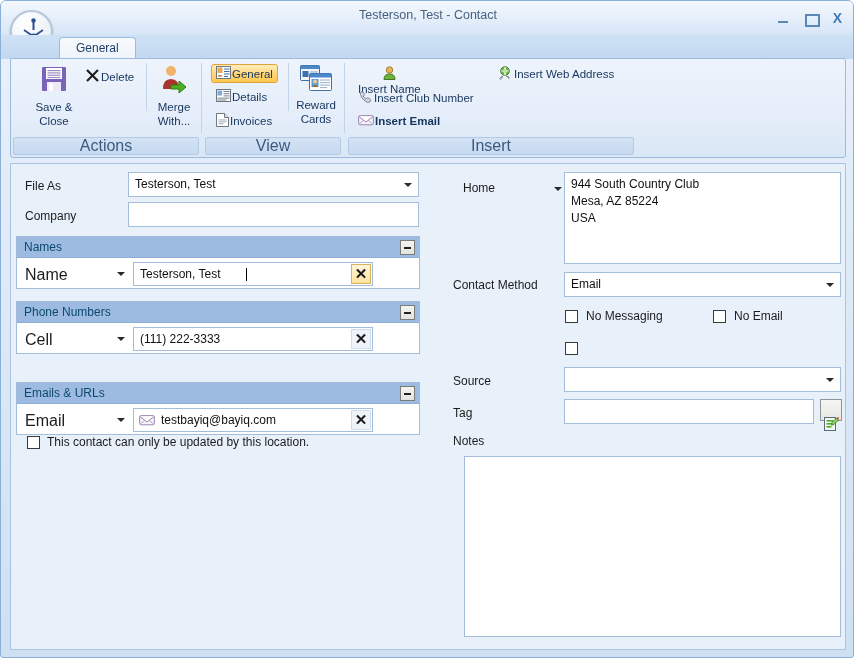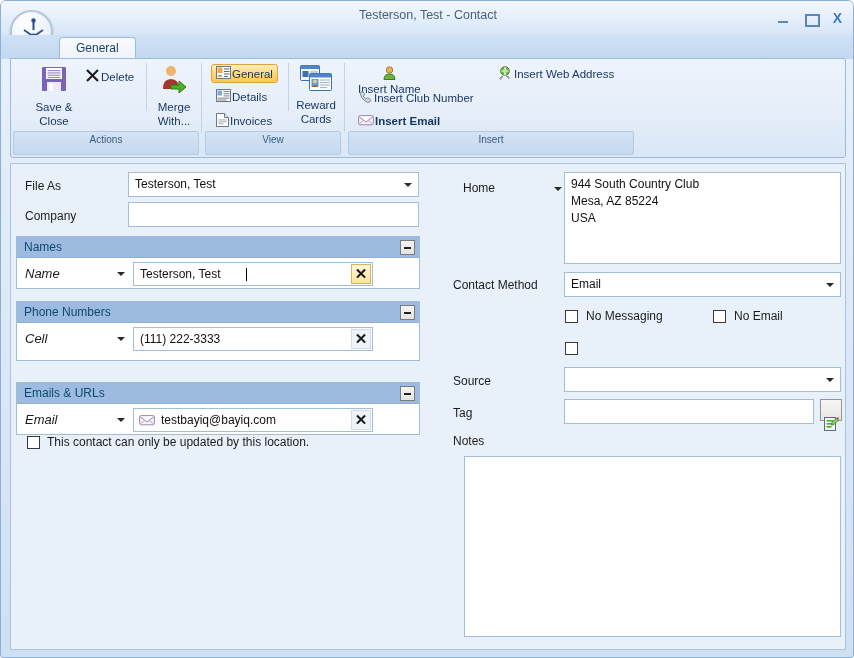--- a/index.html
+++ b/index.html
@@ -87,25 +87,25 @@
     width: 836px; height: 100px;
     background: linear-gradient(to bottom, #eef4fc 0%, #e4edf9 60%, #d9e7f6 100%);
     border: 1px solid #9dbbdc;
     border-radius: 0 3px 3px 3px;
   }
   .rgroup {
     position: absolute; top: 0; height: 98px;
   }
   .rgroup-body { position: absolute; left: 0; top: 0; right: 0; bottom: 22px; }
   .rgroup-label {
-    position: absolute; left: 2px; right: 2px; bottom: 2px; height: 24px;
+    position: absolute; left: 2px; right: 2px; bottom: 2px; height: 18px;
     background: linear-gradient(to bottom, #d4e3f4 0%, #c6d9ef 100%);
     border: 1px solid #b4cbe5;
     border-radius: 2px;
-    font-size: 10px; color: #3b5a80;
+    font-size: 16px; color: #3b5a80;
     text-align: center; line-height: 16px;
   }
   .rgroup-sep {
     position: absolute; top: 4px; bottom: 24px; width: 1px;
     background: #c2d4e8;
   }
 
   .big-btn {
     position: absolute;
     text-align: center;
@@ -177,21 +177,21 @@
     background: linear-gradient(to bottom, #f4f4f2 0%, #e3e3df 100%);
     border: 1px solid #7b7b78;
   }
   .sec-collapse::after {
     content: ""; position: absolute; left: 3px; top: 6px;
     width: 7px; height: 2px; background: #222;
   }
 
   .row-combo {
     position: absolute;
-    font-size: 13px; color: #1c1c1c; font-style: italic;
+    font-size: 16px; color: #1c1c1c;
   }
   .row-val {
     position: absolute;
     background: #ffffff;
     border: 1px solid #a3bdd8;
     font-size: 12px; color: #111;
   }
   .xbtn {
     position: absolute; top: 1px; right: 1px;
     width: 20px; height: 20px;
@@ -468,21 +468,21 @@
         <span>Name</span>
         <span class="arrow-dn" style="left:92px; top:6px;"></span>
       </div>
       <div class="row-val" style="left:116px; top:25px; width:240px; height:24px;">
         <span style="position:absolute; left:6px; top:4px;">Testerson, Test</span>
         <span class="caret" style="position:absolute; left:112px; top:5px;"></span>
         <span class="xbtn hot">✕</span>
       </div>
     </div>
 
-    <div class="section" style="left:5px; top:137px; width:404px; height:60px;">
+    <div class="section" style="left:5px; top:137px; width:404px; height:53px;">
       <div class="sec-hdr">
         <span class="t">Phone Numbers</span>
         <span class="sec-collapse"></span>
       </div>
       <div class="row-combo" style="left:8px; top:29px; width:100px;">
         <span>Cell</span>
         <span class="arrow-dn" style="left:92px; top:6px;"></span>
       </div>
       <div class="row-val" style="left:116px; top:25px; width:240px; height:24px;">
         <span style="position:absolute; left:6px; top:4px;">(111) 222-3333</span>

